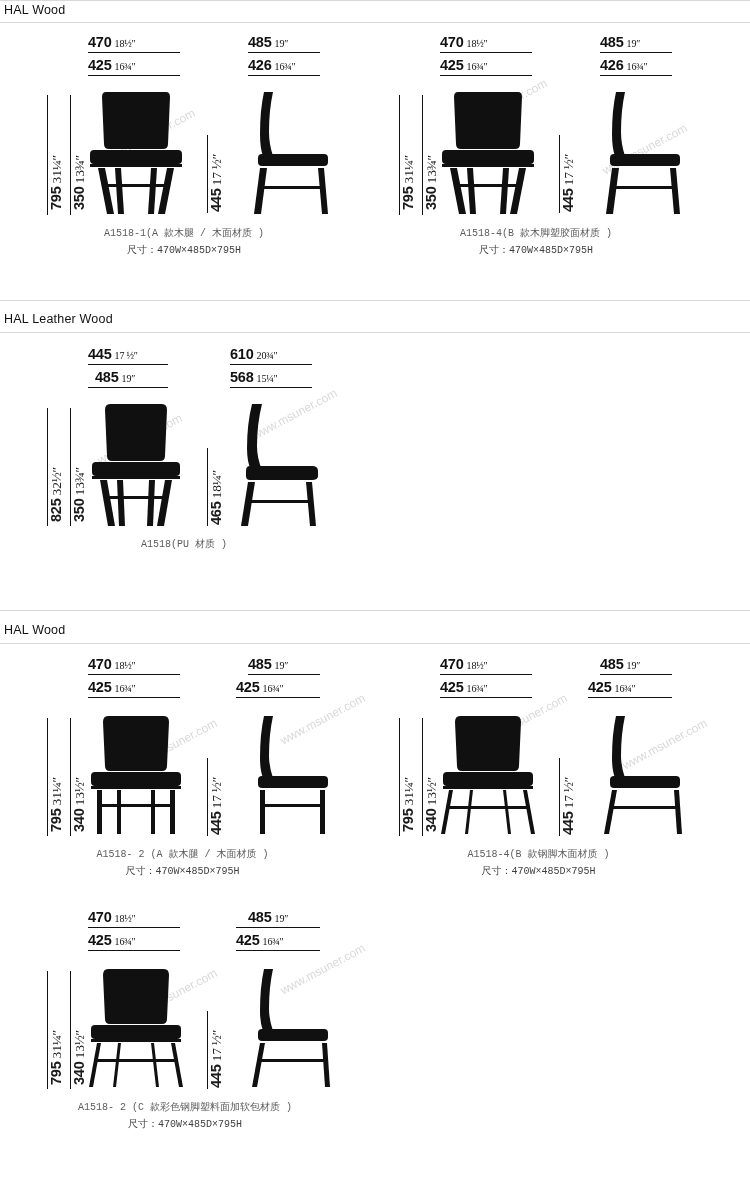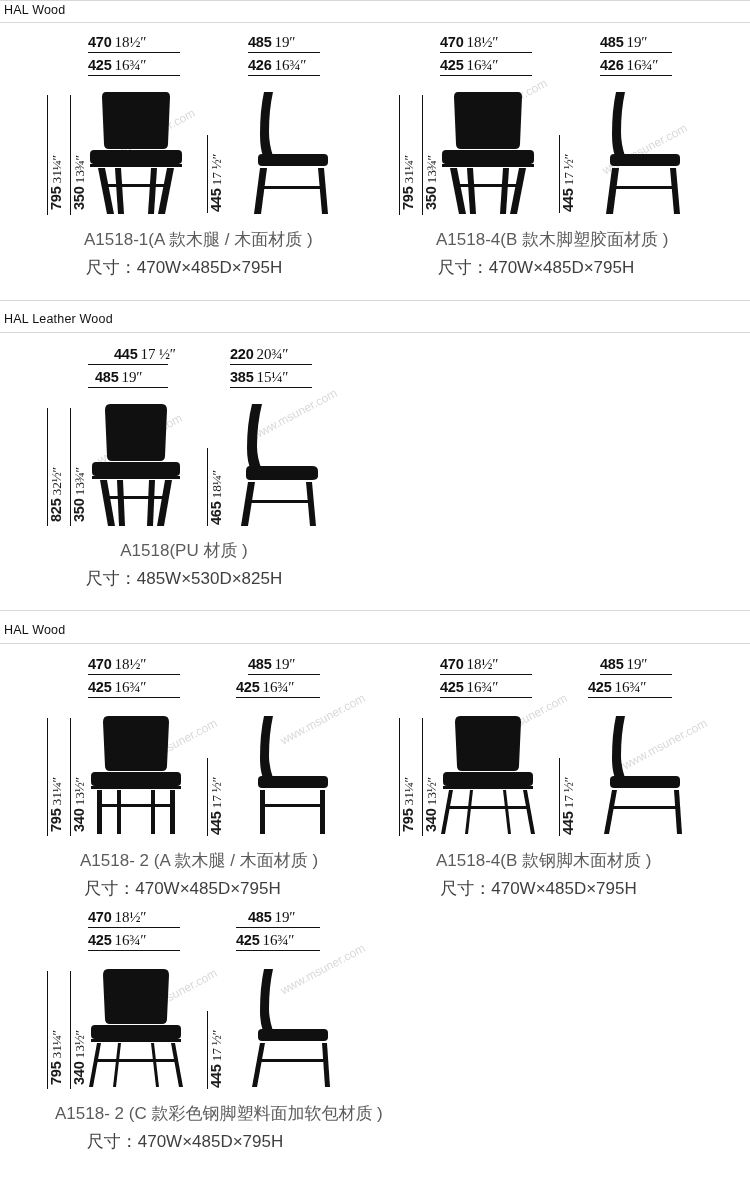--- a/index.html
+++ b/index.html
@@ -43,24 +43,25 @@
     white-space: nowrap;
   }
 
   
   .figure {
     position: absolute;
   }
   .caption {
     position: absolute;
     text-align: center;
-    font-size: 17px;
+    font-size: 10px;
     color: #5c5c5c;
     white-space: nowrap;
     line-height: 1.65;
+    font-family: Liberation Mono, monospace;
   }
   .caption .cap-line2 {
     display: block;
     color: #3f3f3f;
   }
 
   
   .dim {
     position: absolute;
     white-space: nowrap;
@@ -68,21 +69,21 @@
     color: #111;
   }
   .dim .mm {
     font-family: "Liberation Sans", sans-serif;
     font-weight: bold;
     font-size: 14.5px;
     letter-spacing: -.2px;
   }
   .dim .inch {
     font-family: "Liberation Serif", serif;
-    font-size: 15px;
+    font-size: 10px;
     margin-left: 3px;
     letter-spacing: -.2px;
   }
   .dim-v {
     position: absolute;
     white-space: nowrap;
     transform-origin: 0 0;
     transform: rotate(-90deg);
   }
   .dim-v .mm {
@@ -263,35 +264,35 @@
     </div>
   </div>
 
   <div class="section">
     <div class="section-rule" style="top:300px;"></div>
     <div class="section-title" style="top:312px;">HAL Leather Wood</div>
     <div class="section-rule" style="top:332px;"></div>
   </div>
 
   <div class="figure">
-    <div class="dim" style="left:88px; top:345px;margin-left:26px;">
+    <div class="dim" style="left:88px; top:345px;">
       <span class="mm">445</span><span class="inch">17 ½″</span>
     </div>
     <div class="rule-h" style="left:88px; top:364px; width:80px;"></div>
     <div class="dim" style="left:95px; top:368px;">
       <span class="mm">485</span><span class="inch">19″</span>
     </div>
     <div class="rule-h" style="left:88px; top:387px; width:80px;"></div>
 
     <div class="dim" style="left:230px; top:345px;">
-      <span class="mm">220</span><span class="inch">20¾″</span>
+      <span class="mm">610</span><span class="inch">20¾″</span>
     </div>
     <div class="rule-h" style="left:230px; top:364px; width:82px;"></div>
     <div class="dim" style="left:230px; top:368px;">
-      <span class="mm">385</span><span class="inch">15¼″</span>
+      <span class="mm">568</span><span class="inch">15¼″</span>
     </div>
     <div class="rule-h" style="left:230px; top:387px; width:82px;"></div>
 
     <div class="rule-v" style="left:47px; top:408px; height:118px;"></div>
     <div class="dim-v" style="left:47px; top:522px;">
       <span class="mm">825</span><span class="inch">32½″</span>
     </div>
     <div class="rule-v" style="left:70px; top:408px; height:118px;"></div>
     <div class="dim-v" style="left:70px; top:522px;">
       <span class="mm">350</span><span class="inch">13¾″</span>
@@ -316,21 +317,20 @@
     <svg style="position:absolute; left:226px; top:400px;" width="96" height="130" viewBox="0 0 96 130">
       <path d="M26,4 Q21,24 21,48 Q21,62 25,70 L36,70 Q31,58 31,46 Q31,24 36,4 Z" fill="#101010"></path>
       <path d="M24,66 L86,66 Q92,66 92,71 L92,76 Q92,80 86,80 L24,80 Q20,80 20,76 L20,71 Q20,66 24,66 Z" fill="#101010"></path>
       <path d="M22,82 L29,82 L22,126 L15,126 Z" fill="#101010"></path>
       <path d="M80,82 L86,82 L90,126 L84,126 Z" fill="#101010"></path>
       <rect x="22" y="100" width="62" height="3" fill="#101010"></rect>
     </svg>
 
     <div class="caption" style="left:84px; top:537px; width:200px;">
       <span>A1518(PU 材质 )</span>
-      <span class="cap-line2">尺寸：485W×530D×825H</span>
     </div>
   </div>
 
   <div class="section">
     <div class="section-rule" style="top:610px;"></div>
     <div class="section-title" style="top:623px;">HAL Wood</div>
     <div class="section-rule" style="top:643px;"></div>
   </div>
 
   <div class="figure">

